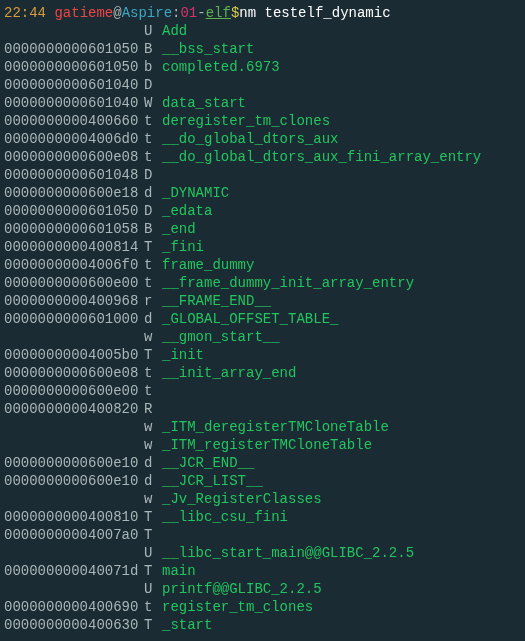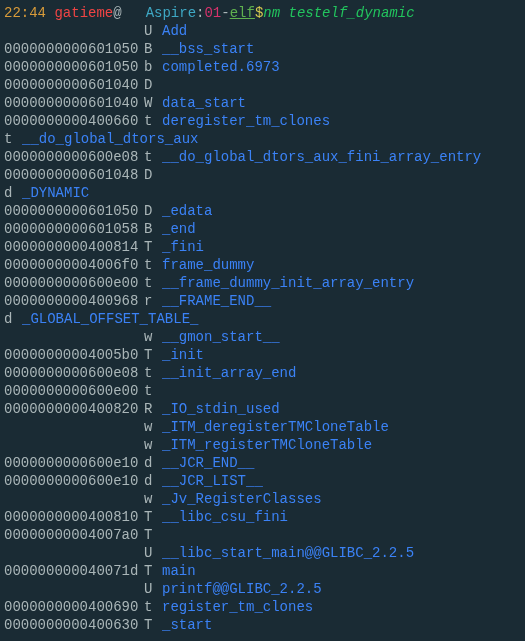--- a/index.html
+++ b/index.html
@@ -15,47 +15,47 @@
       white-space: nowrap;
       overflow: hidden;
     }
     .prompt-line {
       display: flex;
       flex-wrap: nowrap;
     }
     .time { color: #d89b3a; }
     .user { color: #ef4444; }
     .at { color: #aab6b8; }
-    .host { color: #3ea8c4; margin-left: 24px; }
+    .host { color: #3ea8c4; }
     .colon { color: #aab6b8; }
     .path { color: #d6336c; }
     .dash { color: #aab6b8; }
     .dir { color: #5fb14f; text-decoration: underline; }
     .dollar { color: #d6c94f; }
-    .cmd { color: #22c55e; font-style: italic; }
+    .cmd { color: #ffffff; }
     .row {
       display: flex;
     }
     .addr {
       color: #aab6b8;
       width: 140px;
       display: inline-block;
     }
     .addr-empty {
       width: 140px;
       display: inline-block;
     }
     .type {
       color: #aab6b8;
       width: 18px;
       display: inline-block;
       text-align: left;
     }
     .name {
-      color: #3b82f6;
+      color: #22c55e;
     }
   </style>
 </head>
 <body>
 
 <div class="prompt-line">
   <span class="time">22:44</span>
   <span>&nbsp;</span>
   <span class="user">gatieme</span>
   <span class="at">@</span>
@@ -98,36 +98,38 @@
       <span class="type">W</span>
       <span class="name">data_start</span>
     </div>
     <div class="row">
       <span class="addr">0000000000400660</span>
       <span> </span>
       <span class="type">t</span>
       <span class="name">deregister_tm_clones</span>
     </div>
     <div class="row">
+      <span class="addr">00000000004006d0</span>
       <span> </span>
       <span class="type">t</span>
       <span class="name">__do_global_dtors_aux</span>
     </div>
     <div class="row">
       <span class="addr">0000000000600e08</span>
       <span> </span>
       <span class="type">t</span>
       <span class="name">__do_global_dtors_aux_fini_array_entry</span>
     </div>
     <div class="row">
       <span class="addr">0000000000601048</span>
       <span> </span>
       <span class="type">D</span>
     </div>
     <div class="row">
+      <span class="addr">0000000000600e18</span>
       <span> </span>
       <span class="type">d</span>
       <span class="name">_DYNAMIC</span>
     </div>
     <div class="row">
       <span class="addr">0000000000601050</span>
       <span> </span>
       <span class="type">D</span>
       <span class="name">_edata</span>
     </div>
@@ -155,20 +157,21 @@
       <span class="type">t</span>
       <span class="name">__frame_dummy_init_array_entry</span>
     </div>
     <div class="row">
       <span class="addr">0000000000400968</span>
       <span> </span>
       <span class="type">r</span>
       <span class="name">__FRAME_END__</span>
     </div>
     <div class="row">
+      <span class="addr">0000000000601000</span>
       <span> </span>
       <span class="type">d</span>
       <span class="name">_GLOBAL_OFFSET_TABLE_</span>
     </div>
     <div class="row">
       <span class="addr-empty">&nbsp;</span>
       <span> </span>
       <span class="type">w</span>
       <span class="name">__gmon_start__</span>
     </div>
@@ -186,21 +189,20 @@
     </div>
     <div class="row">
       <span class="addr">0000000000600e00</span>
       <span> </span>
       <span class="type">t</span>
     </div>
     <div class="row">
       <span class="addr">0000000000400820</span>
       <span> </span>
       <span class="type">R</span>
-      <span class="name">_IO_stdin_used</span>
     </div>
     <div class="row">
       <span class="addr-empty">&nbsp;</span>
       <span> </span>
       <span class="type">w</span>
       <span class="name">_ITM_deregisterTMCloneTable</span>
     </div>
     <div class="row">
       <span class="addr-empty">&nbsp;</span>
       <span> </span>

